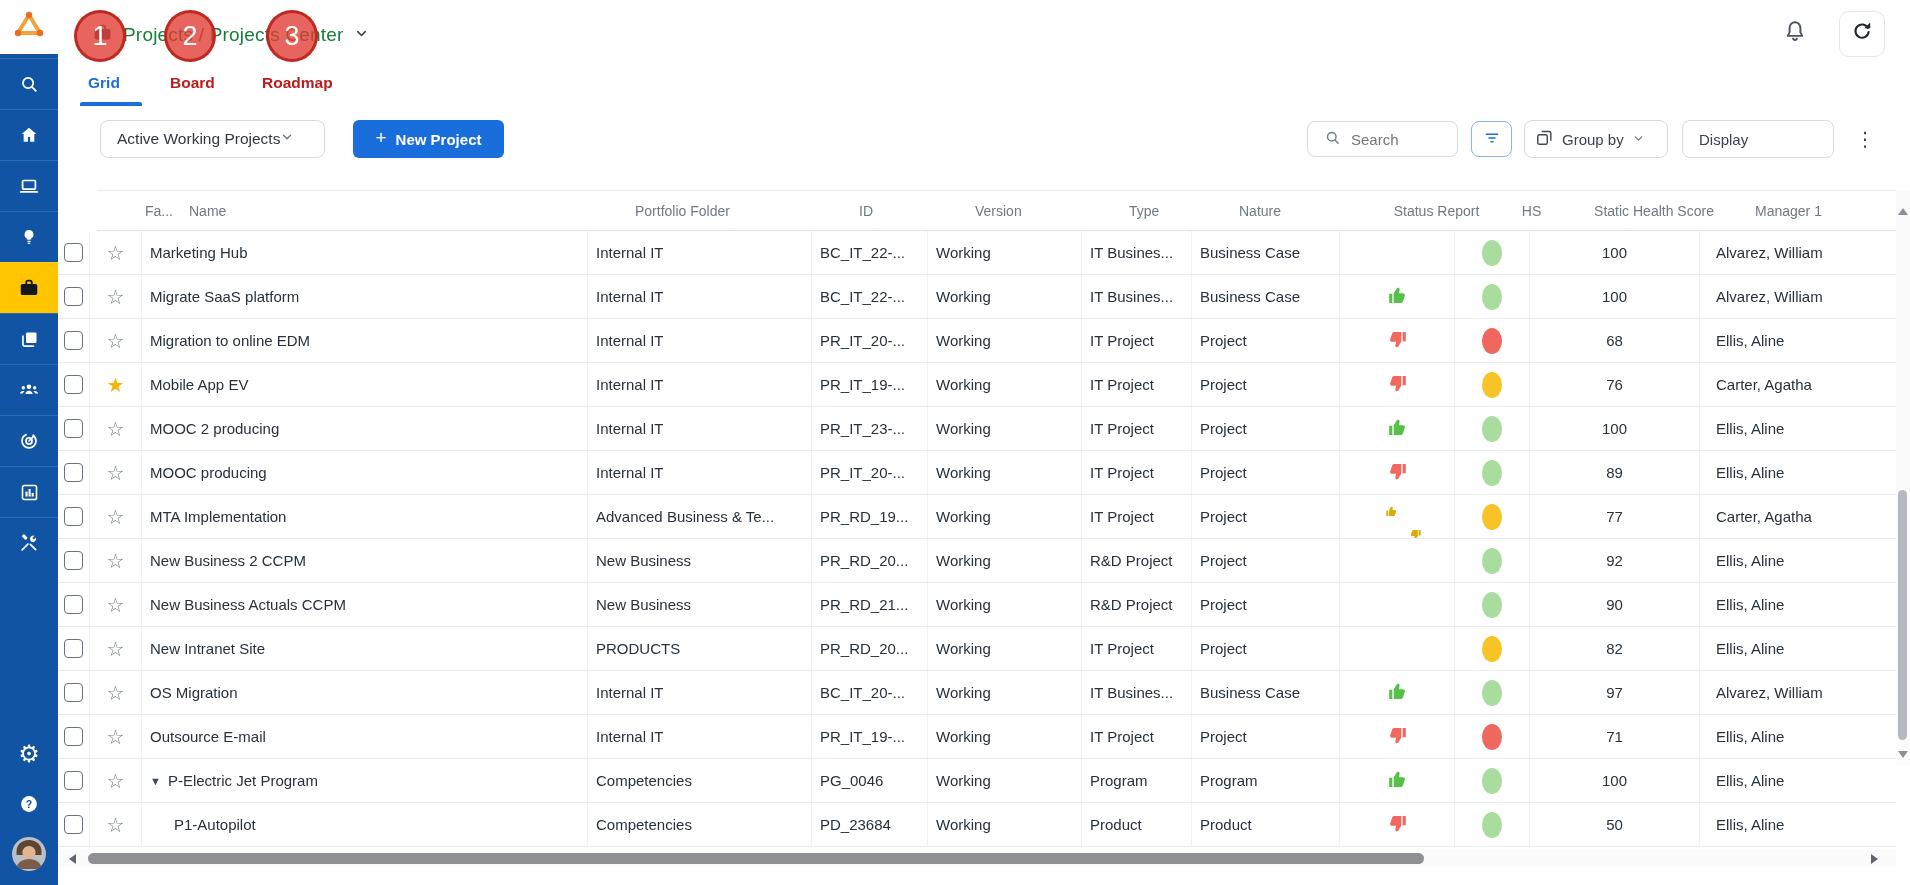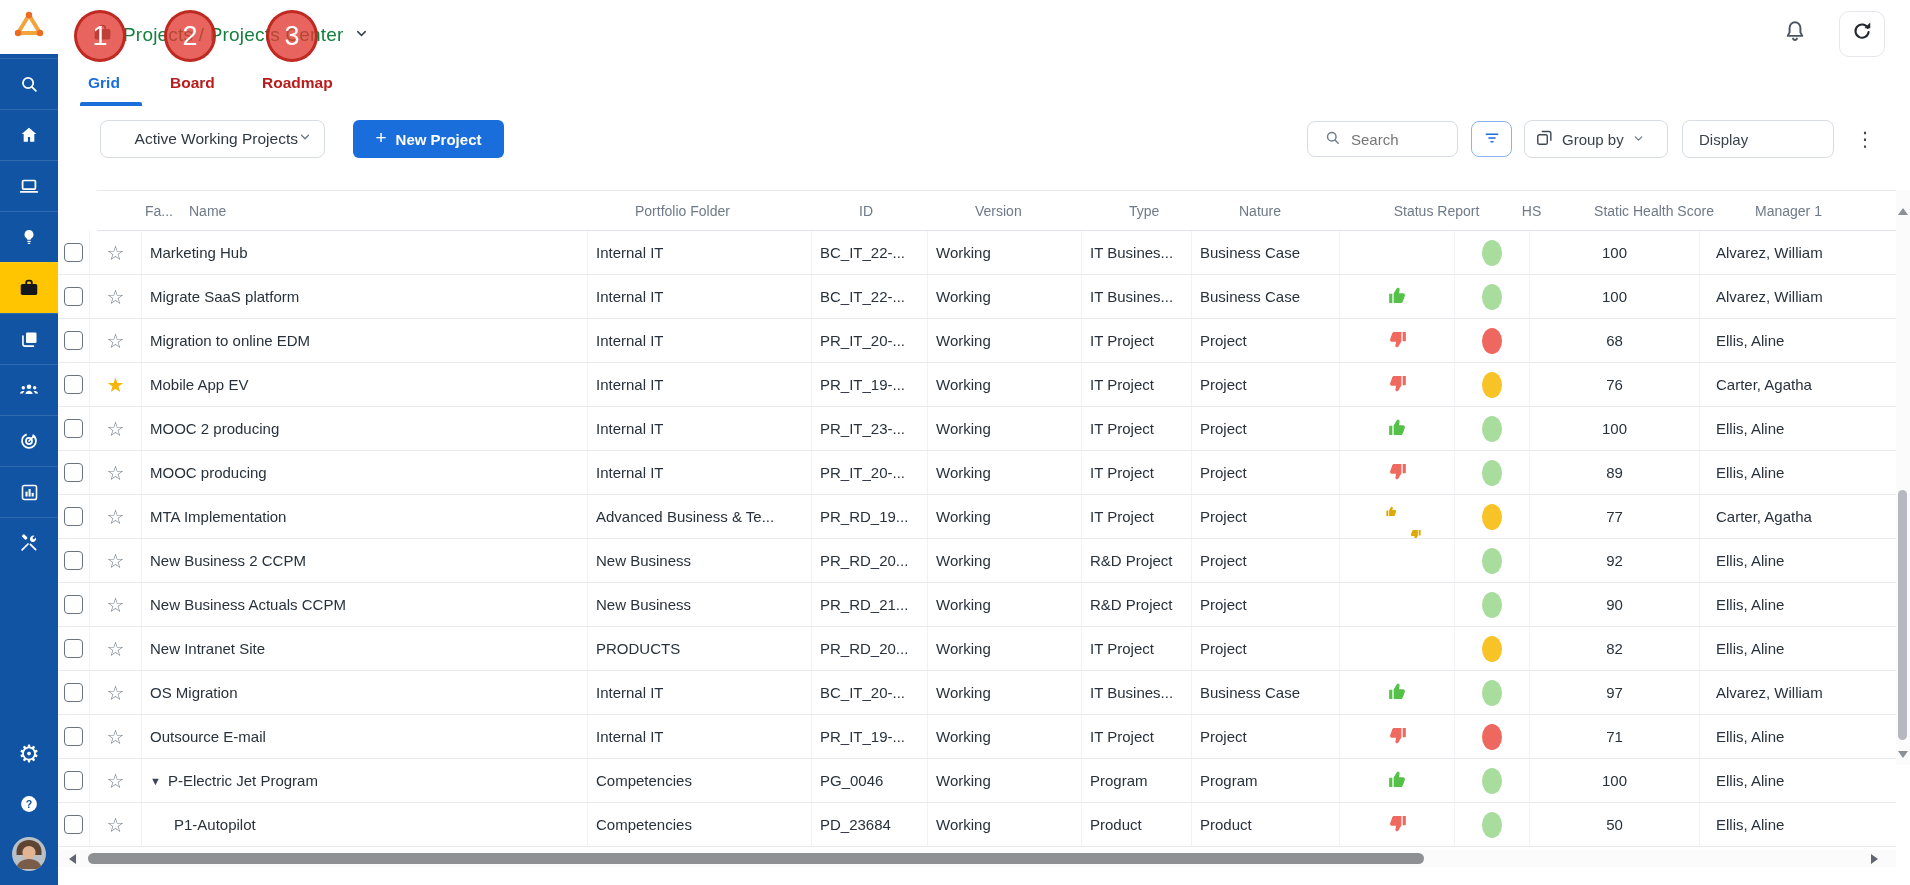--- a/index.html
+++ b/index.html
@@ -33,21 +33,21 @@
          background:rgba(224,58,49,.78);border:3px solid rgba(185,32,25,.85);box-sizing:border-box;
          display:flex;align-items:center;justify-content:center;color:#fff;font-size:27px;font-weight:400;}
   .badge1{left:16px;} .badge2{left:106px;} .badge3{left:208px;}
   .bell{position:absolute;left:1724px;top:18px;cursor:pointer;}
   .refresh-btn{position:absolute;left:1781px;top:11px;width:44px;height:44px;border:1px solid #e4e8ed;
                border-radius:10px;display:flex;align-items:center;justify-content:center;cursor:pointer;background:#fff;}
   
   .toolbar{position:absolute;left:0;top:106px;width:1838px;height:84px;background:#fff;}
   .ctl{box-sizing:border-box;position:absolute;background:#fff;border:1px solid #d7dce2;border-radius:8px;
        display:flex;align-items:center;font-size:15px;color:#39434e;cursor:pointer;}
-  .scope-dd{left:42px;top:14px;width:225px;height:38px;padding:0 12px 0 16px;justify-content:flex-end;
+  .scope-dd{left:42px;top:14px;width:225px;height:38px;padding:0 20px 0 16px;justify-content:flex-start;
             font-size:15.5px;color:#2f3944;}
   .new-project{left:295px;top:14px;width:151px;height:38px;background:var(--accent,#1a6edb);border:none;
                border-radius:6px;color:#fff;font-weight:600;justify-content:center;gap:9px;font-size:15px;}
   .new-project .plus{font-size:19px;font-weight:400;margin-top:-2px;}
   .search-box{left:1249px;top:15px;width:151px;height:36px;padding:0 16px;gap:8px;color:#5c6773;cursor:text;}
   .search-box input{border:none;outline:none;width:100px;font-size:15px;color:#39434e;
                     font-family:"Liberation Sans",sans-serif;background:transparent;}
   .filter-btn{left:1413px;top:15px;width:41px;height:36px;justify-content:center;border-color:#8ab4f1;}
   .group-btn{left:1466px;top:14px;width:144px;height:38px;padding:0 10px;gap:8px;}
   .display-btn{left:1624px;top:14px;width:152px;height:38px;padding:0 16px;}

